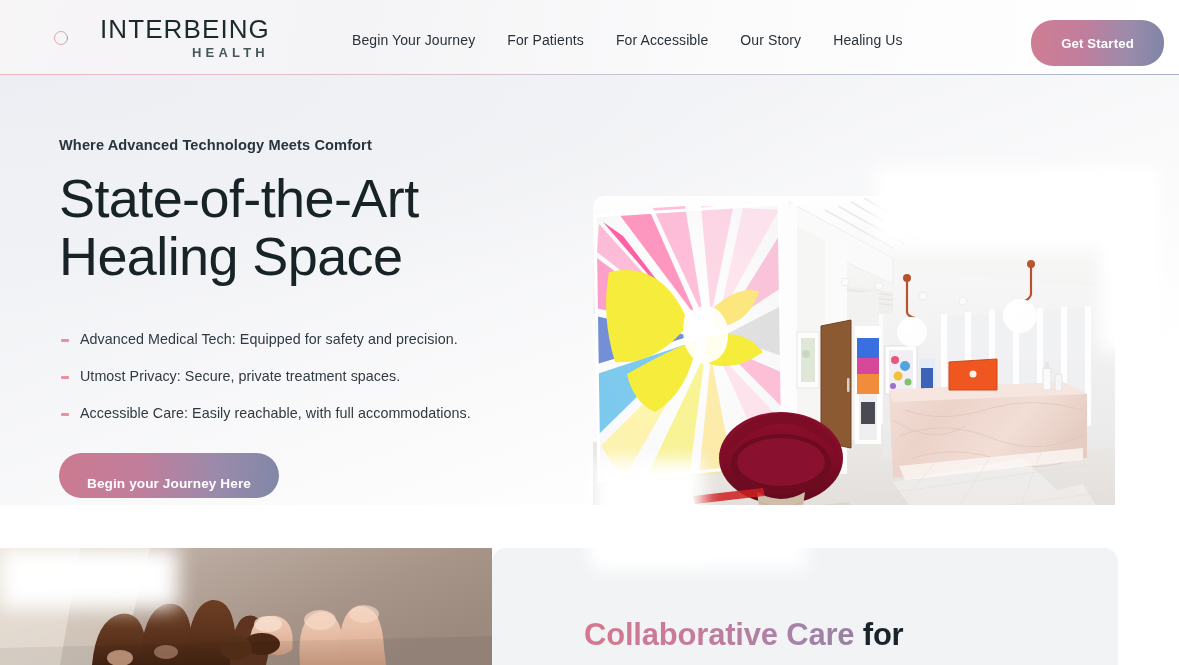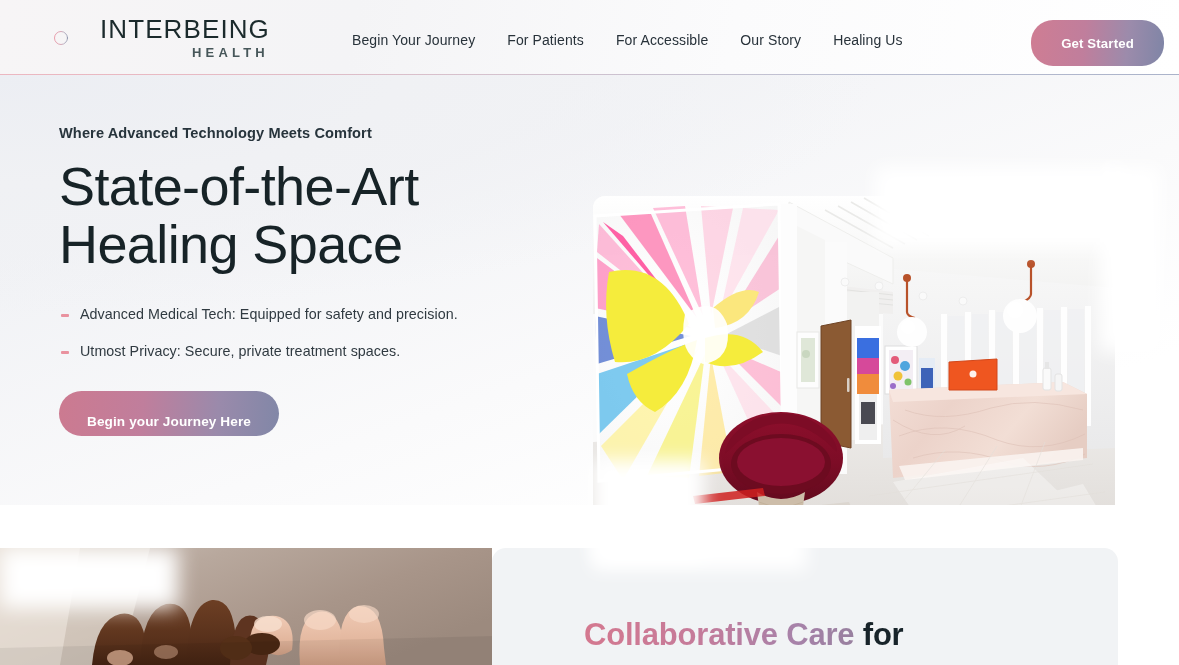--- a/index.html
+++ b/index.html
@@ -51,31 +51,31 @@
     cursor:pointer; font-family:"Liberation Sans", sans-serif;
   }
 
   
   .hero {
     position:absolute; left:0; top:75px; width:1179px; height:430px;
     background:
       radial-gradient(120% 90% at 0% 0%, #eceef3 0%, #f0f1f4 28%, rgba(246,247,249,0) 62%),
       linear-gradient(160deg,#eceef3 0%,#f2f3f6 26%,#fafafb 58%,#ffffff 82%);
   }
-  .hero-left { position:absolute; left:59px; top:48px; width:500px; }
+  .hero-left { position:absolute; left:59px; top:60px; width:500px; }
   .eyebrow {
     font-size:14.6px; color:#27343c; font-weight:700; letter-spacing:.1px;
     line-height:20px;
   }
   .hero-title {
     margin-top:14px;
     font-size:54px; line-height:58px; font-weight:400; color:#172327;
     letter-spacing:-.6px; white-space:nowrap;
   }
-  .feature-list { margin-top:32px; list-style:none; }
+  .feature-list { margin-top:45px; list-style:none; }
   .feature-list li {
     position:relative; padding-left:21px; margin-bottom:18px;
     font-size:14.3px; color:#303a41; line-height:19px; letter-spacing:.05px;
   }
   .feature-list li:last-child { margin-bottom:0; }
   .bullet-dash {
     position:absolute; left:2px; top:9px; width:8px; height:2.5px;
     background:#e9929f; border-radius:1px;
   }
   .btn-journey {
@@ -233,20 +233,24 @@
 
       <ul class="feature-list">
         <li>
           <span class="bullet-dash"></span>
           <span>Advanced Medical Tech: Equipped for safety and precision.</span>
         </li>
         <li>
           <span class="bullet-dash"></span>
           <span>Utmost Privacy: Secure, private treatment spaces.</span>
         </li>
+        <li>
+          <span class="bullet-dash"></span>
+          <span>Accessible Care: Easily reachable, with full accommodations.</span>
+        </li>
       </ul>
 
       <button class="btn-journey">Begin your Journey Here</button>
     </div>
 
     <div class="hero-photo">
       <svg viewBox="0 0 522 352" preserveAspectRatio="none" aria-hidden="true">
         <defs>
           <linearGradient id="ceil" x1="0" y1="0" x2="0" y2="1">
             <stop offset="0%" stop-color="#ffffff"></stop>

